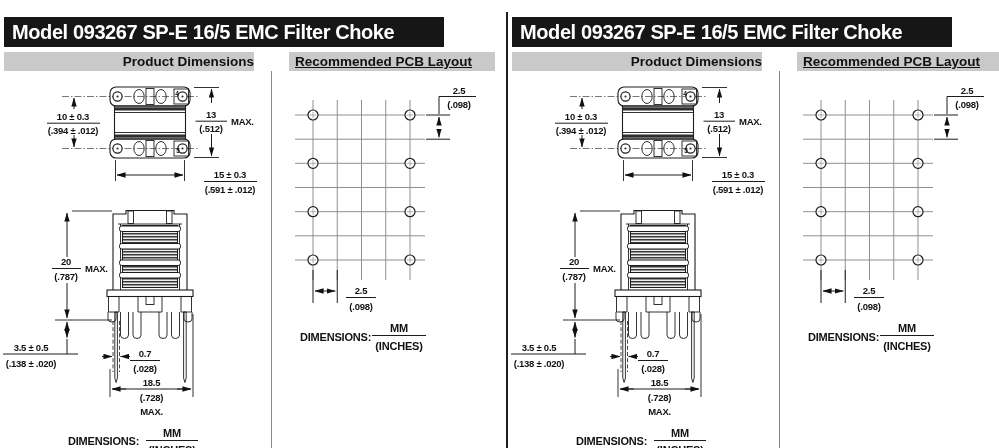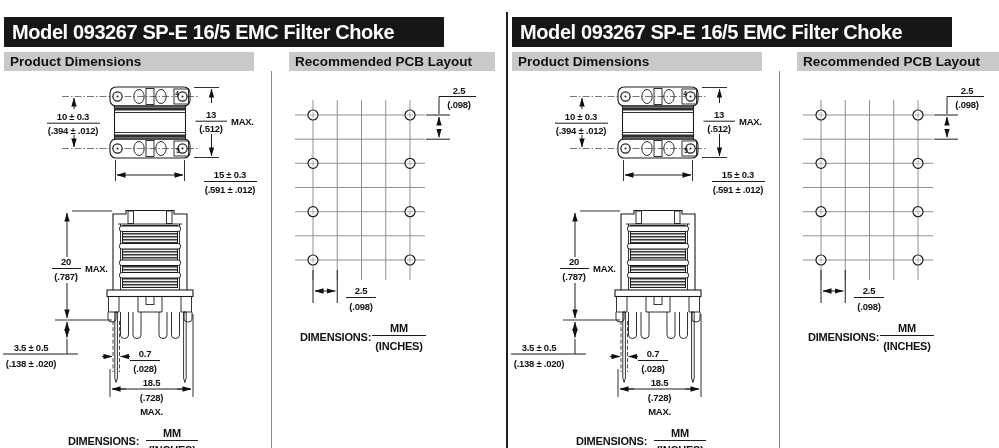--- a/index.html
+++ b/index.html
@@ -7,22 +7,22 @@
        font-family:"Liberation Sans",sans-serif;}
   .page{position:absolute;top:12px;width:493px;height:448px;background:#fff;}
   .page--left{left:0;}
   .page--right{left:506px;border-left:2px solid #1f1f1f;}
   .hdr{position:absolute;left:4px;top:5px;width:440px;height:30px;background:#161616;
        color:#fff;font-weight:bold;font-size:20px;line-height:30px;padding-left:8px;
        letter-spacing:-0.4px;box-sizing:border-box;white-space:nowrap;}
   .bar{position:absolute;top:40px;height:19px;background:#c9c9c9;color:#111;
        font-weight:bold;font-size:13.5px;line-height:19px;padding-left:6px;
        box-sizing:border-box;white-space:nowrap;}
-  .bar-left{left:4px;width:250px;}
-  .bar-right{left:289px;width:206px;}
+  .bar-left{left:4px;width:250px;text-align:right;}
+  .bar-right{left:289px;width:206px;text-decoration:underline;}
   .vdiv{position:absolute;left:271px;top:59px;width:1px;height:386px;background:#8a8a8a;}
   svg{position:absolute;top:59px;}
   .svg-prod{left:0;}
   .svg-pcb{left:272px;}
   .ln{stroke:#1c1c1c;stroke-width:1.1;fill:none;}
   .thin{stroke:#1c1c1c;stroke-width:0.9;fill:none;}
   .dim{stroke:#1c1c1c;stroke-width:1;fill:none;}
   .cl{stroke:#555;stroke-width:0.8;fill:none;stroke-dasharray:7 2 1.5 2;}
   .dash{stroke:#333;stroke-width:0.9;fill:none;stroke-dasharray:4 2.2;}
   .grid{stroke:#8f8f8f;stroke-width:1;fill:none;}

